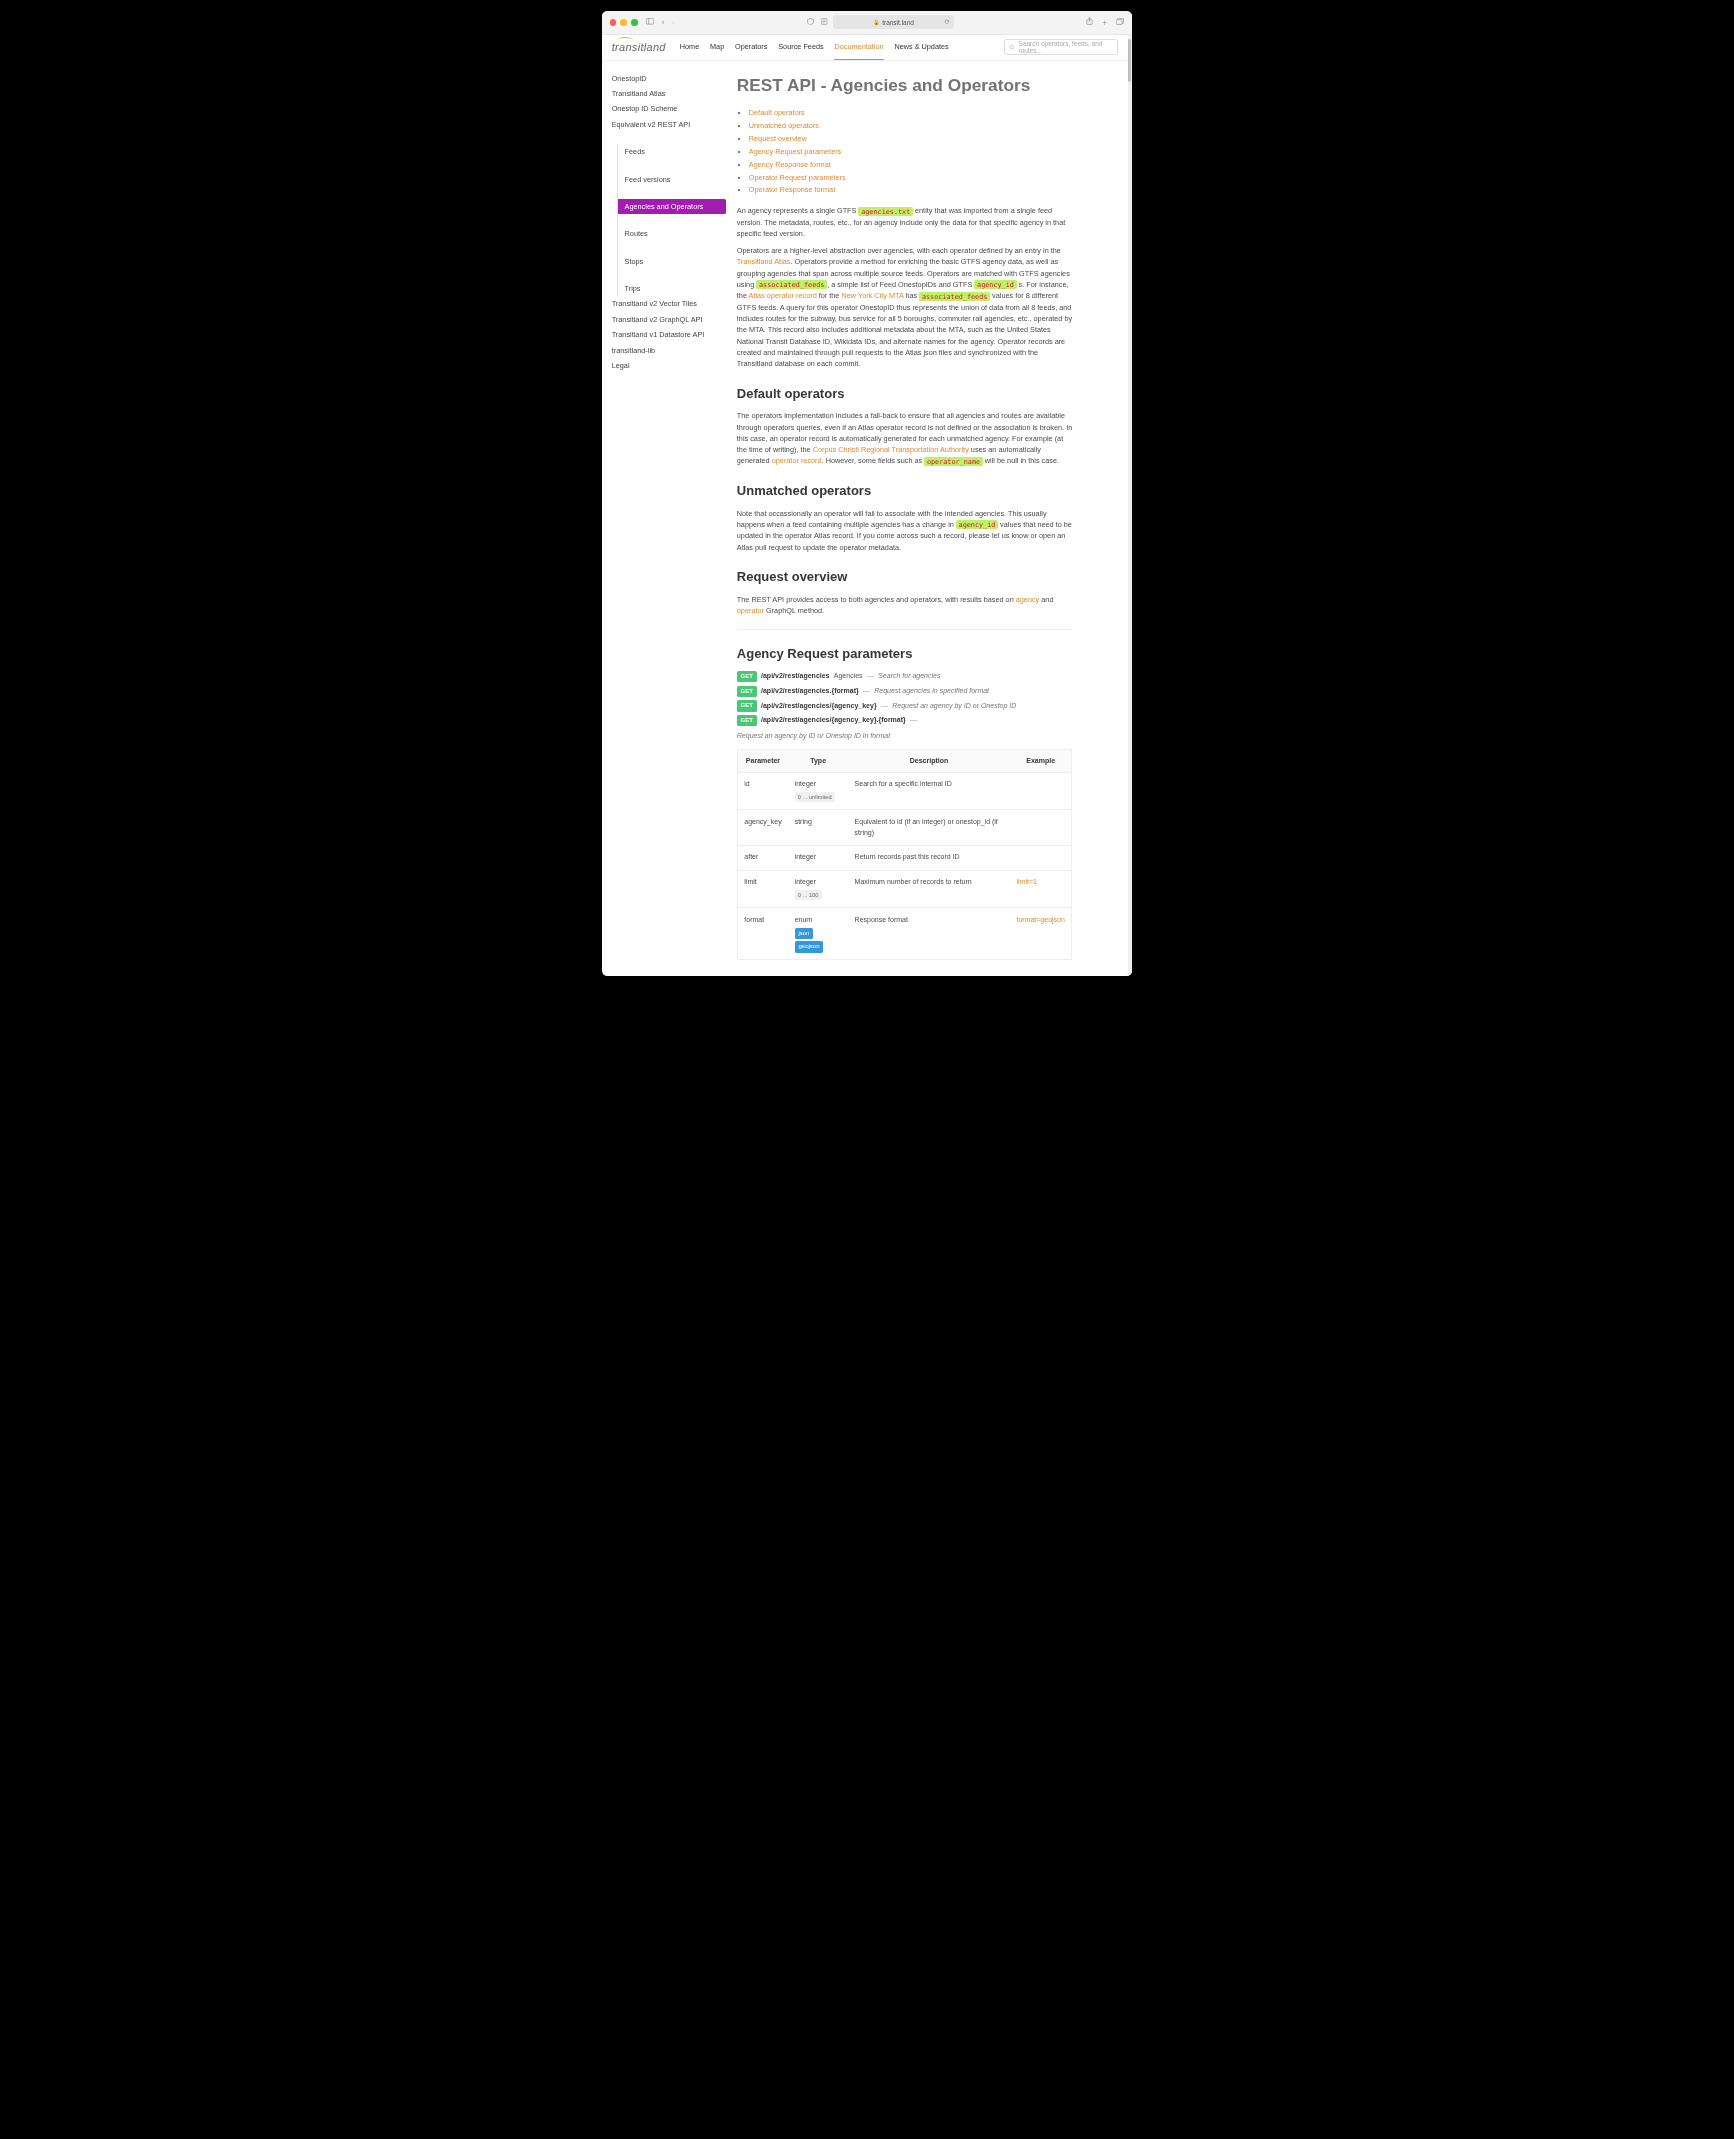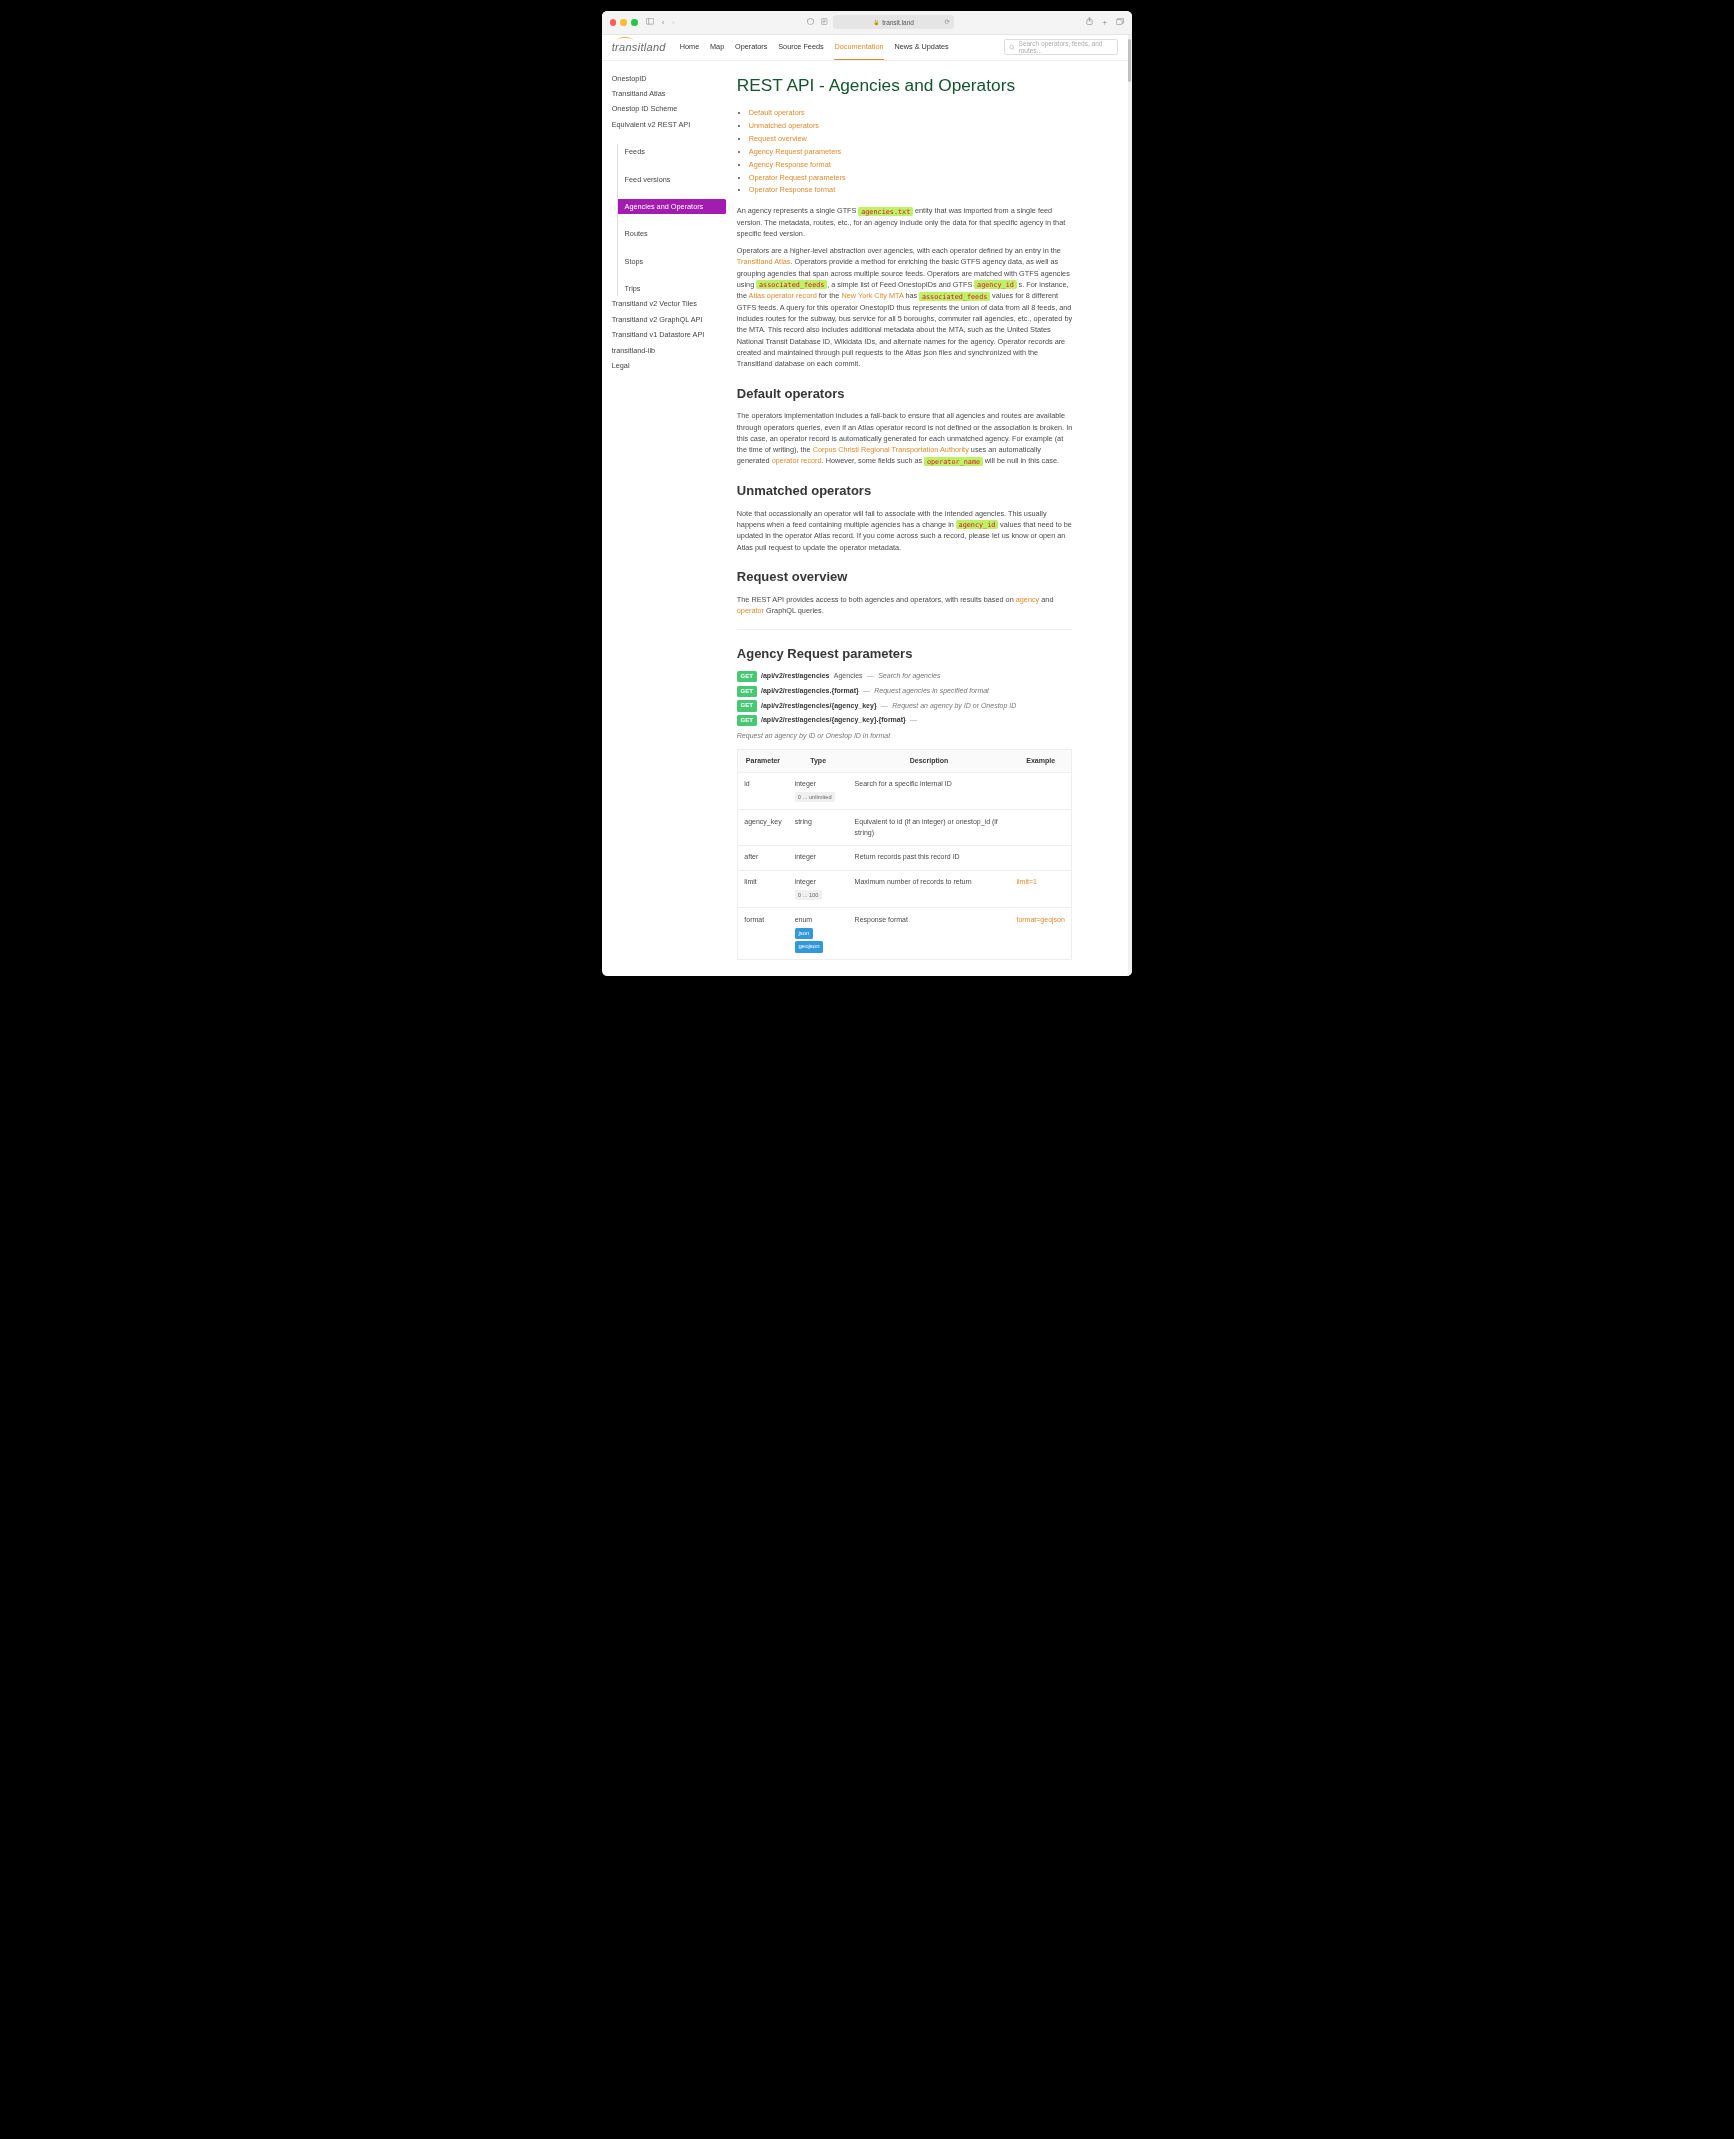--- a/index.html
+++ b/index.html
@@ -133,21 +133,21 @@
   
   
   .main {
     flex:1;
     padding: 10.8px 21.6px 16px 10.8px;
     color:#4a4a4a;
     font-size: 7.3px;
     line-height: 1.55;
     max-width: 368px;
   }
-  h1 { font-size: 17.3px; font-weight: 400; color:#14532d; margin-bottom: 8.7px; }
+  h1 { font-size: 17.3px; font-weight: 700; color:#737373; margin-bottom: 8.7px; }
   h2 { font-size: 13px; font-weight: 600; color:#363636; margin: 14px 0 6.5px; }
   .toc { margin: 0 0 9.7px 12px; }
   .toc li { color:#e08a2f; margin: 1.6px 0; font-size:7.3px; list-style: disc; cursor:pointer;}
   .toc li::marker { color:#4a4a4a; }
   p { margin: 5.4px 0; }
   code.inline {
     background:#bef264;
     color:#da1039;
     padding: 0.5px 2.7px;
     border-radius: 1.6px;
@@ -347,21 +347,21 @@
               <span>The operators implementation includes a fall-back to ensure that all agencies and routes are available through operators queries, even if an Atlas operator record is not defined or the association is broken. In this case, an operator record is automatically generated for each unmatched agency. For example (at the time of writing), the </span><span class="link">Corpus Christi Regional Transportation Authority</span><span> uses an automatically generated </span><span class="link">operator record</span><span>. However, some fields such as </span><code class="inline">operator_name</code><span> will be null in this case.</span>
             </p>
 
             <h2>Unmatched operators</h2>
             <p>
               <span>Note that occassionally an operator will fail to associate with the intended agencies. This usually happens when a feed containing multiple agencies has a change in </span><code class="inline">agency_id</code><span> values that need to be updated in the operator Atlas record. If you come across such a record, please let us know or open an Atlas pull request to update the operator metadata.</span>
             </p>
 
             <h2>Request overview</h2>
             <p>
-              <span>The REST API provides access to both agencies and operators, with results based on </span><span class="link">agency</span><span> and </span><span class="link">operator</span><span> GraphQL queries.</span>
+              <span>The REST API provides access to both agencies and operators, with results based on </span><span class="link">agency</span><span> and </span><span class="link">operator</span><span> GraphQL method.</span>
             </p>
 
             <hr>
 
             <h2>Agency Request parameters</h2>
             <div id="endpoints">
                 <div class="endpoint">
                   <span class="method">GET</span>
     <span class="path">/api/v2/rest/agencies</span>
     <span class="ep-desc">Agencies</span>

